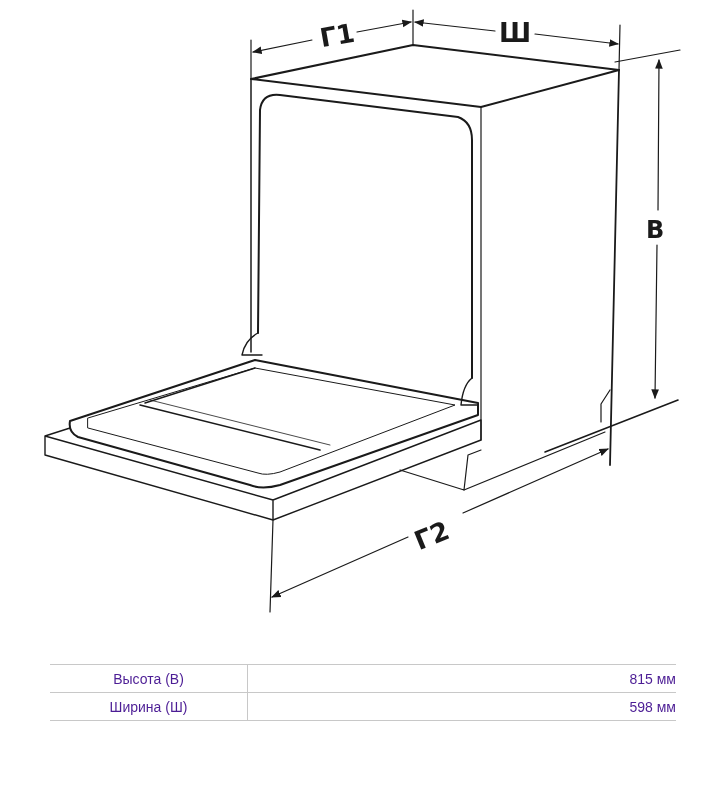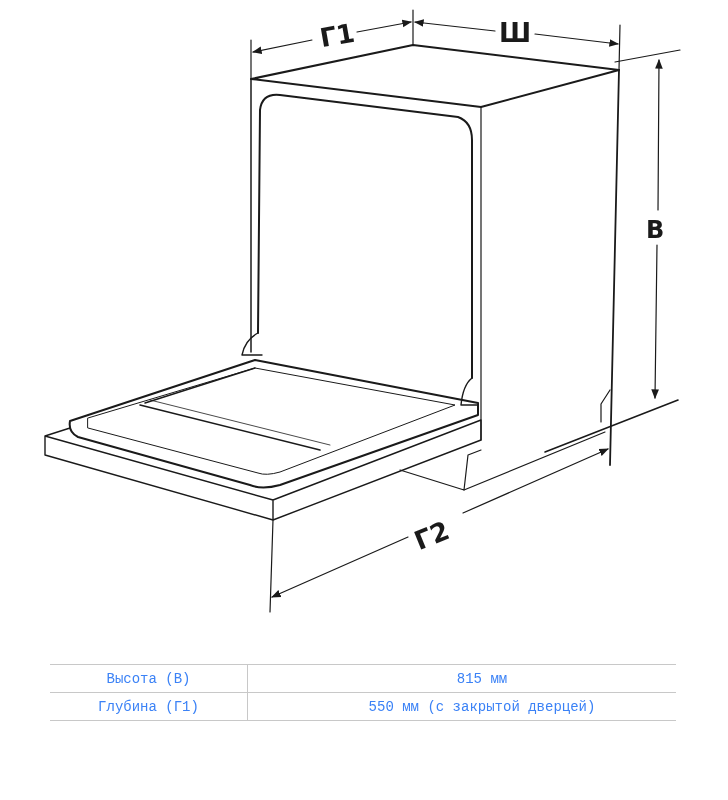--- a/index.html
+++ b/index.html
@@ -1,23 +1,23 @@
 <!DOCTYPE html>
 <html><head>
 <meta charset="utf-8">
 <style>
   html, body { margin:0; padding:0; background:#ffffff; }
   body { width:728px; height:800px; position:relative; overflow:hidden; font-family:"Liberation Sans", sans-serif; }
   #diagram { position:absolute; left:0; top:0; width:728px; height:650px; }
   .lbl { font-family:"DejaVu Sans", sans-serif; font-weight:bold; fill:#1a1a1a; }
-  #spec-table { position:absolute; left:50px; top:664px; width:626px; border-collapse:collapse; font-family:Liberation Mono, monospace; font-size:14px; color:#3b82f6; }
+  #spec-table { position:absolute; left:50px; top:664px; width:626px; border-collapse:collapse; font-family:Liberation Sans, sans-serif; font-size:14px; color:#4c1d95; }
   #spec-table tr { height:28px; }
   #spec-table td { border-top:1.5px solid #c8c8c8; border-bottom:1.5px solid #c8c8c8; padding:0; }
   #spec-table td.k { width:197px; text-align:center; border-right:1.5px solid #c8c8c8; }
-  #spec-table td.v { padding-left:40px; text-align:center; }
+  #spec-table td.v { padding-left:40px; text-align:right; }
 </style>
 </head>
 <body>
 
 <svg id="diagram" viewBox="0 0 728 650" xmlns="http://www.w3.org/2000/svg">
   <defs>
     <marker id="arr" viewBox="0 0 10 10" refX="9" refY="5" markerWidth="8" markerHeight="8" orient="auto-start-reverse">
       <path d="M0,1 L10,5 L0,9 z" fill="#1a1a1a"></path>
     </marker>
   </defs>
@@ -82,17 +82,17 @@
   <text class="lbl" x="413" y="545" font-size="26" transform="rotate(-22 430 532)">Г2</text>
 </svg>
 
 <table id="spec-table">
   <tbody>
     <tr>
       <td class="k">Высота (В)</td>
       <td class="v">815 мм</td>
     </tr>
     <tr>
-      <td class="k">Глубина (Г1)</td>
-      <td class="v">550 мм (с закрытой дверцей)</td>
+      <td class="k">Ширина (Ш)</td>
+      <td class="v">598 мм</td>
     </tr>
   </tbody>
 </table>
 
 </body></html>

